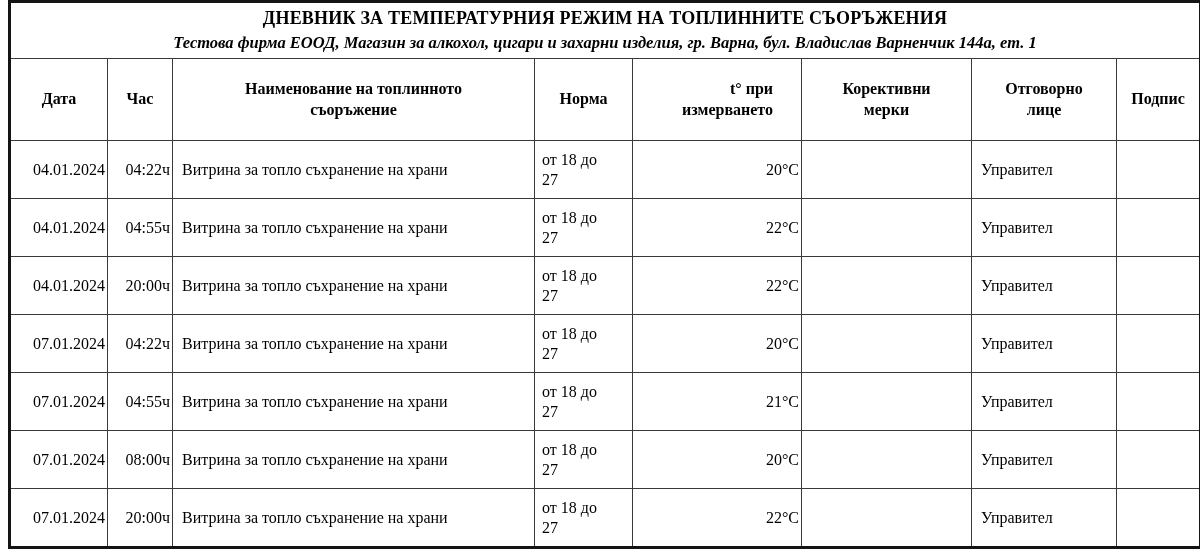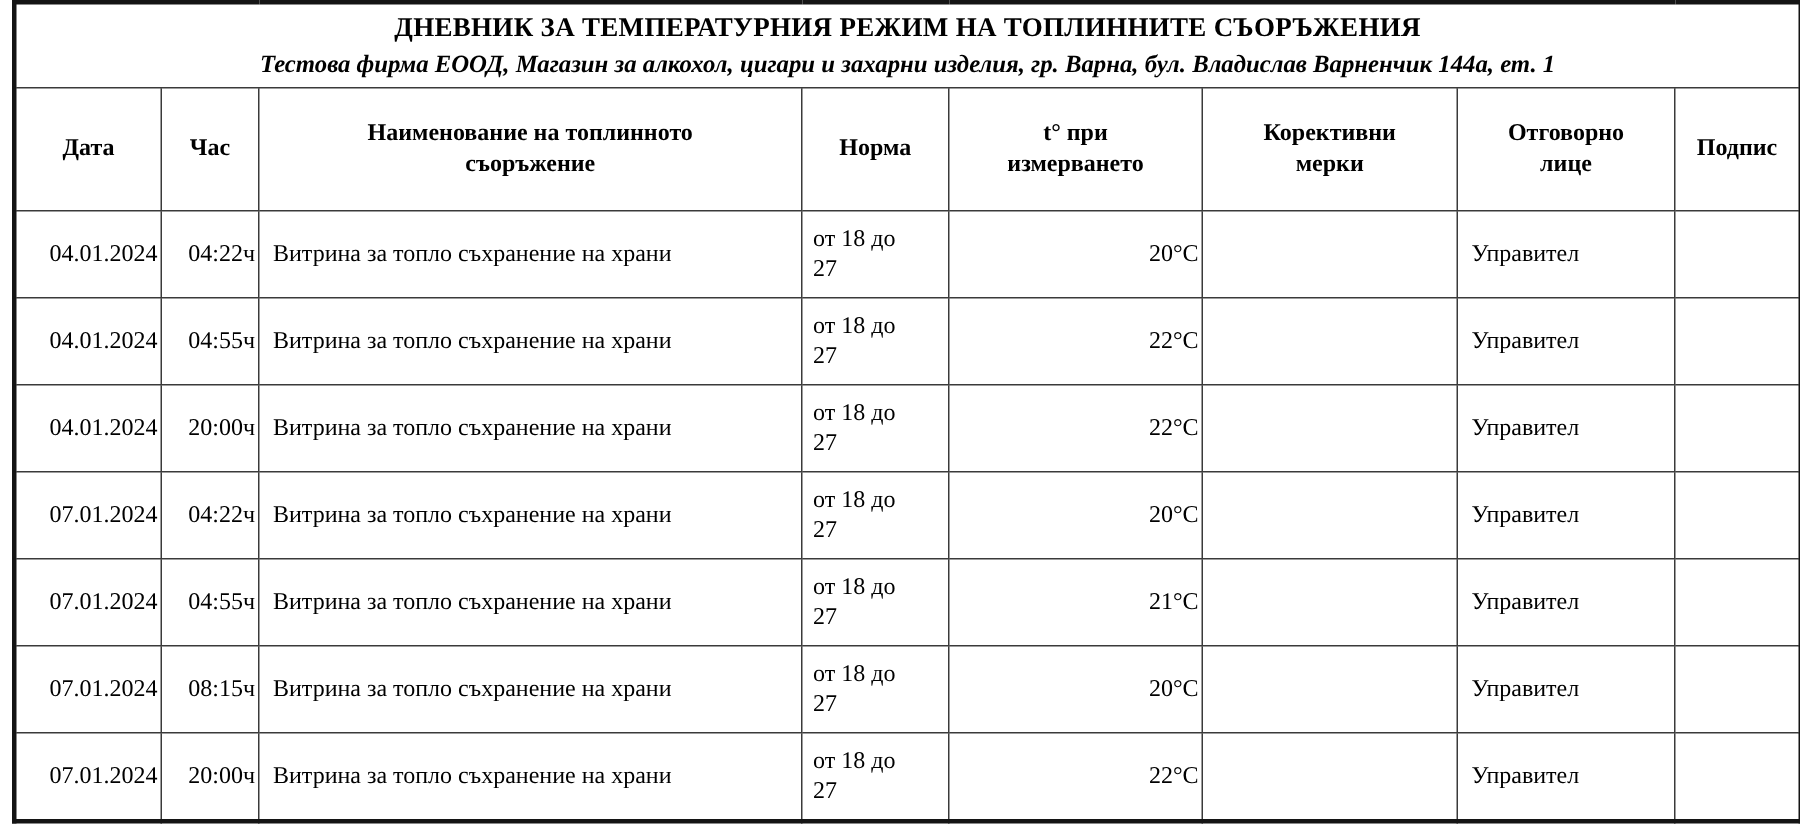--- a/index.html
+++ b/index.html
@@ -52,21 +52,21 @@
   .hdr th {
     height: 51px;
     font-size: 16px;
     font-weight: bold;
     text-align: center;
     vertical-align: middle;
     line-height: 1.3;
     padding: 2px 2px;
   }
   .hdr th.h-name  { padding: 6px 30px; }
-  .hdr th.h-temp  { padding: 2px 28px; }
+  .hdr th.h-temp  { padding: 2px 28px; text-align: right; }
   .hdr th.h-corr  { padding: 15px 30px; }
   .hdr th.h-resp  { padding: 12px 25px; }
   
   tbody td {
     height: 53px;
     font-size: 16px;
     vertical-align: middle;
     padding: 2px 2px;
   }
   td.c-center { text-align: right; }
@@ -159,21 +159,21 @@
     <td class="c-name">Витрина за топло съхранение на храни</td>
     <td class="c-norm">от 18 до 27</td>
     <td class="c-center">21°C</td>
     <td></td>
     <td class="c-resp">Управител</td>
     <td></td>
   </tr>
 
   <tr>
     <td class="c-center">07.01.2024</td>
-    <td class="c-center">08:15ч</td>
+    <td class="c-center">08:00ч</td>
     <td class="c-name">Витрина за топло съхранение на храни</td>
     <td class="c-norm">от 18 до 27</td>
     <td class="c-center">20°C</td>
     <td></td>
     <td class="c-resp">Управител</td>
     <td></td>
   </tr>
 
   <tr>
     <td class="c-center">07.01.2024</td>

